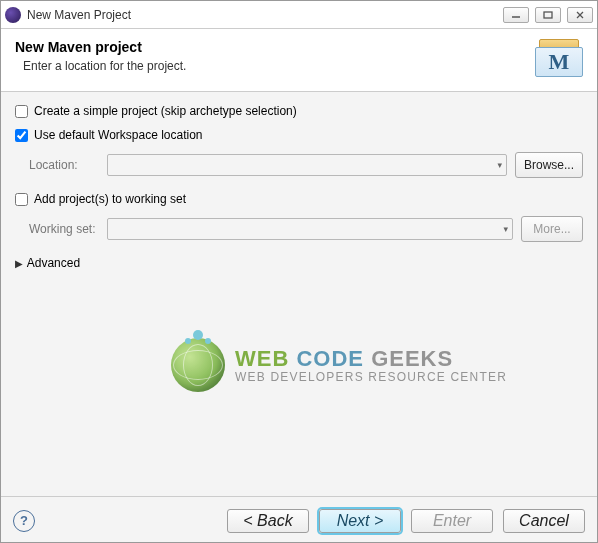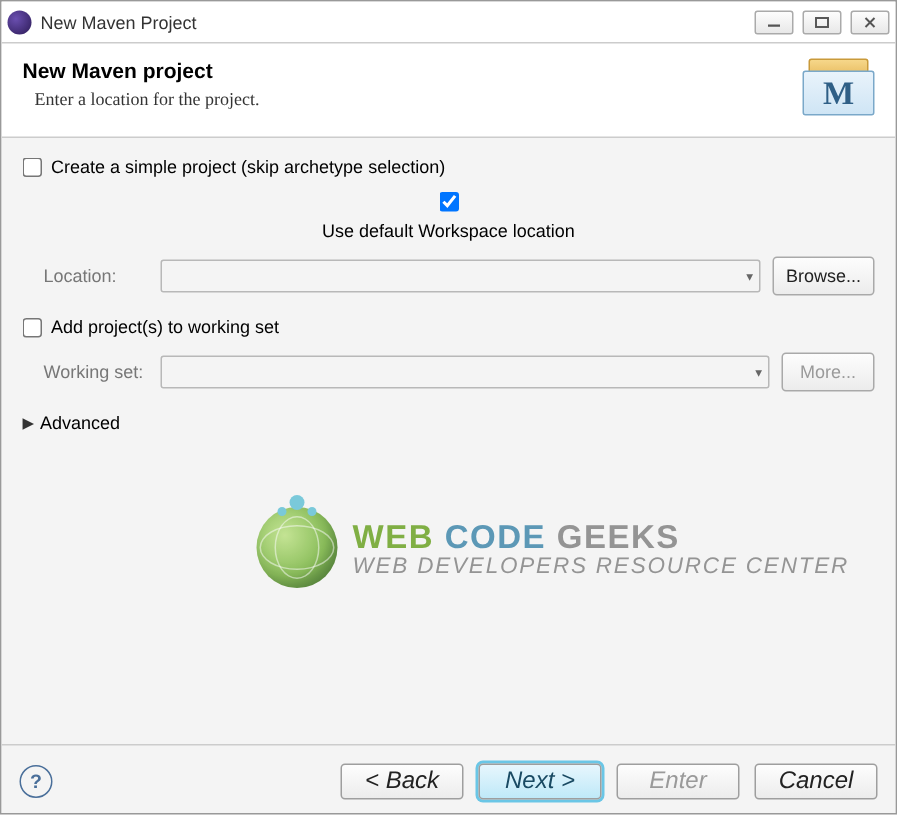--- a/index.html
+++ b/index.html
@@ -52,21 +52,20 @@
   }
   .header-text h1 {
     margin: 0 0 4px 0;
     font-size: 14px;
     font-weight: bold;
   }
   .header-text p {
     margin: 0 0 0 8px;
     font-size: 12px;
     color: #333;
-    font-family: Liberation Serif, serif;
   }
   .header-icon {
     width: 48px; height: 40px;
     position: relative;
   }
   .header-icon .folder {
     position: absolute; top:0; left:4px; width:40px; height:14px;
     background: linear-gradient(#f6d78a,#e6b85a);
     border:1px solid #c99a3a;
     border-radius: 2px 2px 0 0;
@@ -88,21 +87,21 @@
     height: calc(543px - 28px - 63px - 48px);
     padding: 12px 14px;
     position: relative;
   }
   .check-row {
     display: flex;
     align-items: center;
     gap: 6px;
     margin-bottom: 10px;
   }
-  .check-row.group-start { margin-top: 10px; flex-direction: column; }
+  .check-row.group-start { margin-top: 10px; }
   input[type="checkbox"] {
     width: 13px; height: 13px;
     margin: 0;
   }
   .field-row {
     display: flex;
     align-items: center;
     gap: 8px;
     margin: 4px 0 14px 14px;
     justify-content: space-between;
@@ -174,21 +173,21 @@
     background:#6dc5d8; border-radius:50%;
     box-shadow: -10px 6px 0 -2px #6dc5d8, 10px 6px 0 -2px #6dc5d8;
   }
   .wm-text .wm1 {
     font-size: 22px; font-weight: bold; letter-spacing: 1px;
   }
   .wm-text .wm1 .g1 { color:#74a832; }
   .wm-text .wm1 .g2 { color:#4c8fb0; }
   .wm-text .wm1 .g3 { color:#8a8a8a; }
   .wm-text .wm2 {
-    font-size: 15px; letter-spacing: 1.2px; color:#8a8a8a; margin-top:-2px;font-style:italic;
+    font-size: 12px; letter-spacing: 1.2px; color:#8a8a8a; margin-top:-2px;
   }
   
   .footer {
     height: 48px;
     border-top: 1px solid #ccc;
     background: #f4f4f4;
     display: flex;
     align-items: center;
     padding: 0 12px;
     gap: 10px;

